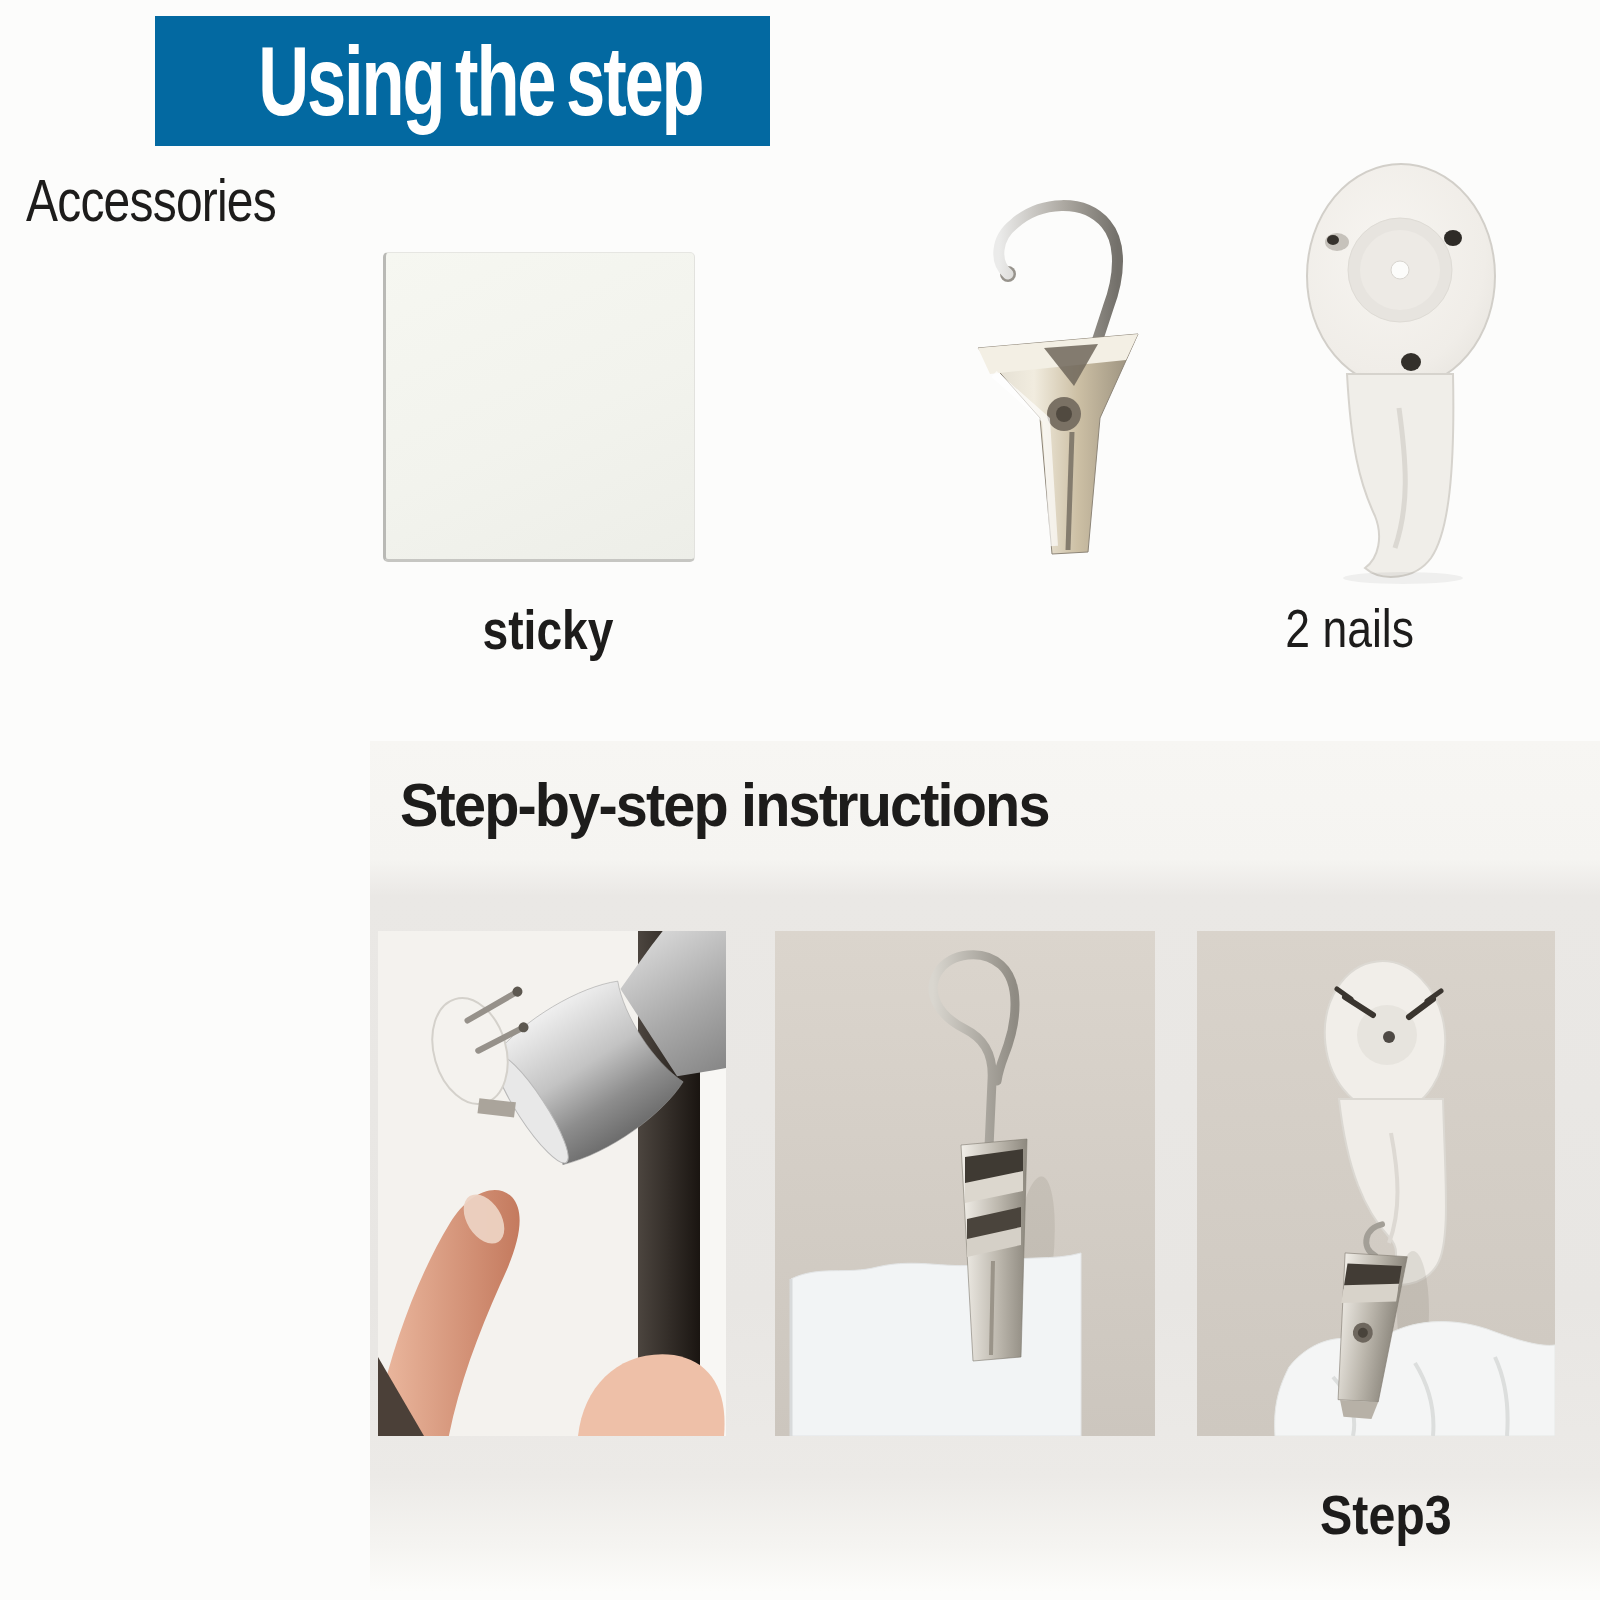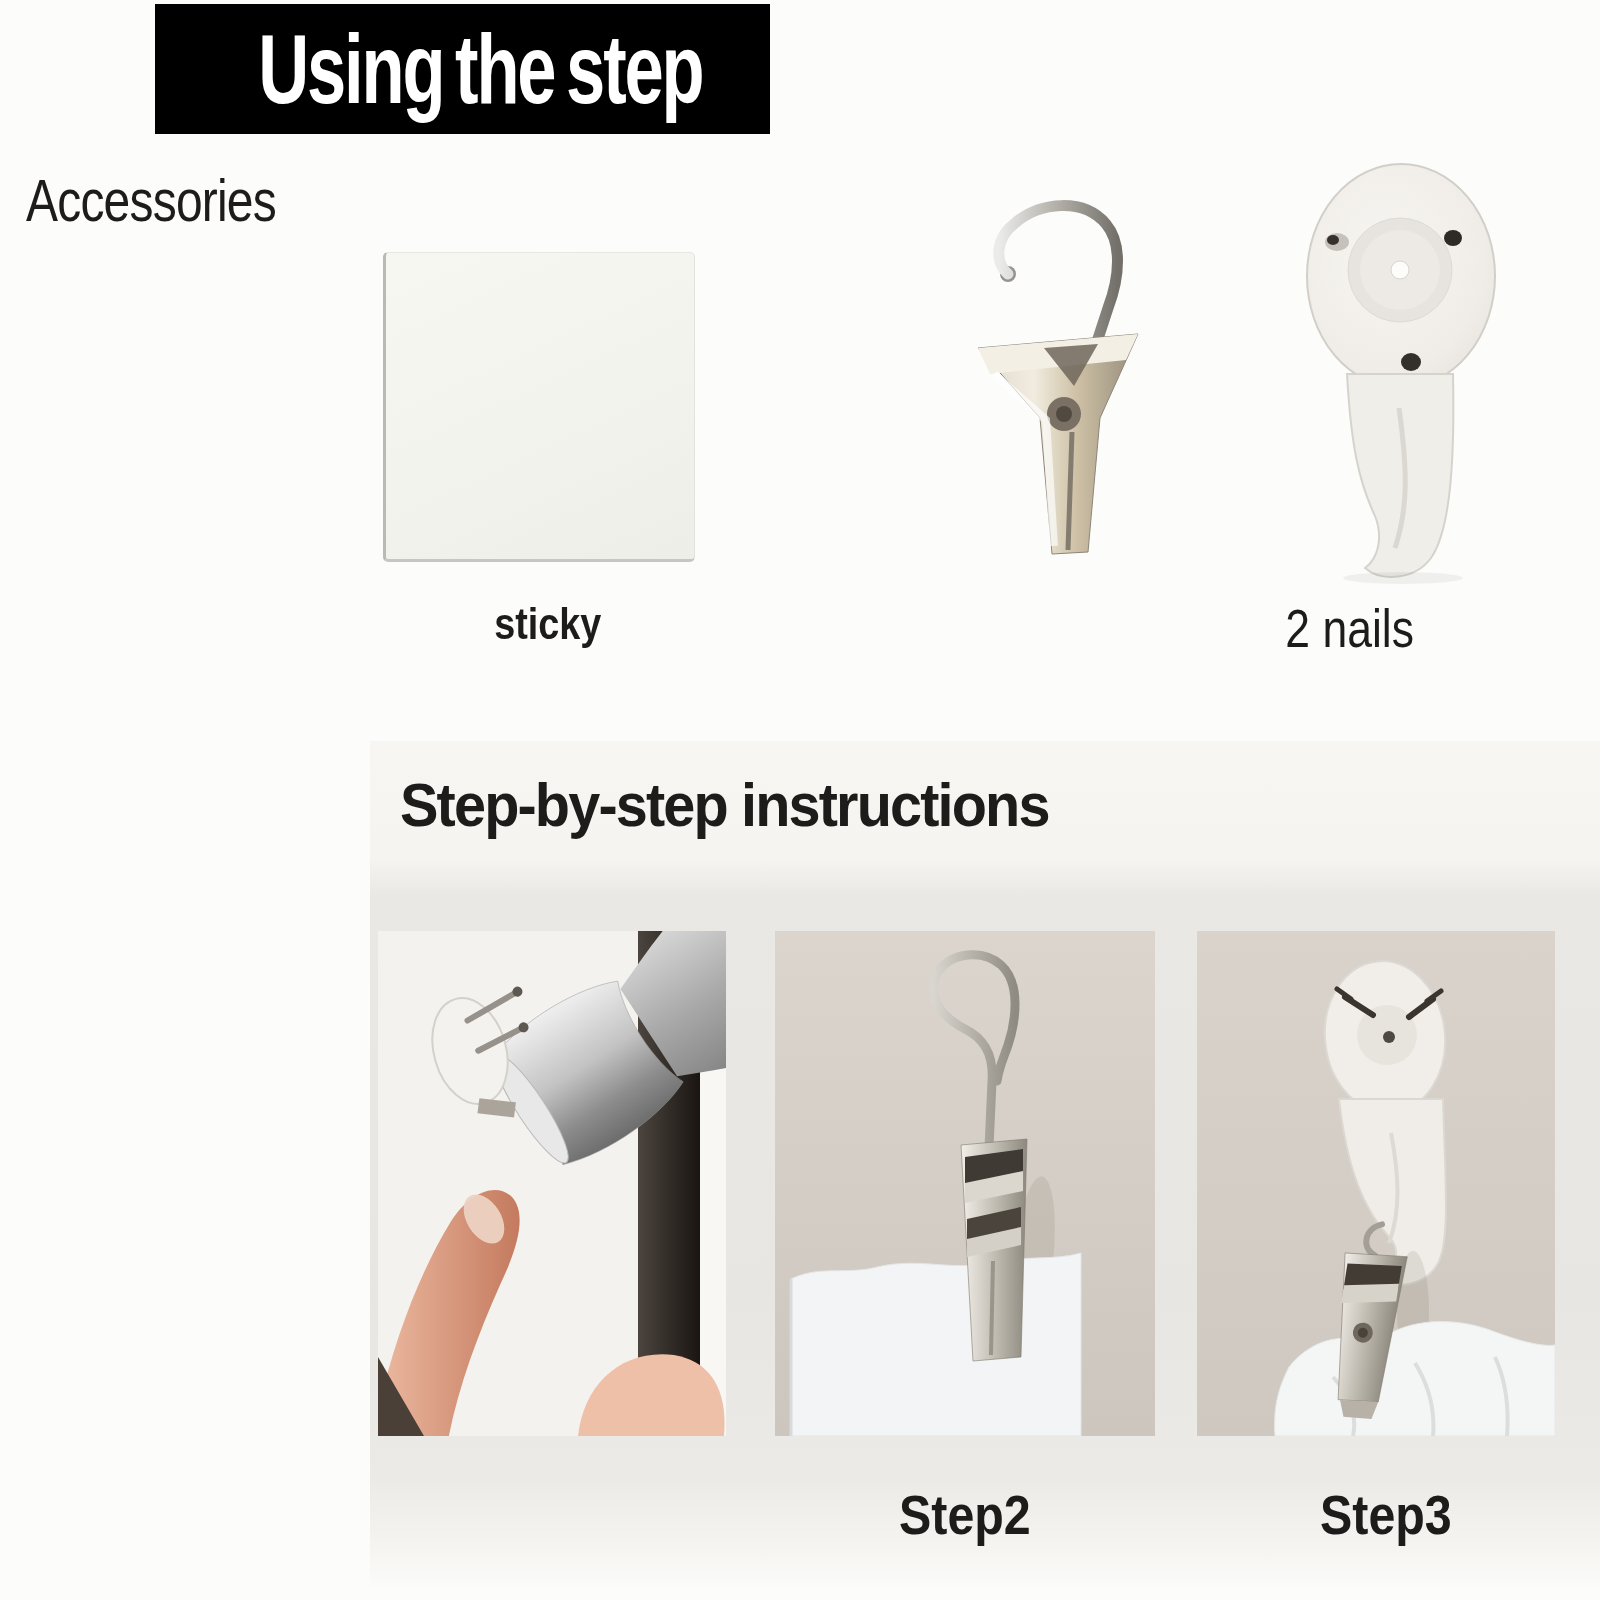--- a/index.html
+++ b/index.html
@@ -3,22 +3,22 @@
 <meta charset="utf-8">
 <style>
   html,body { margin:0; padding:0; background:#ffffff; }
   .page {
     position:relative; width:1600px; height:1600px;
     background:#fcfcfb; overflow:hidden;
     font-family:"Liberation Sans", sans-serif; color:#1d1c1b;
   }
   
   .banner {
-    position:absolute; left:155px; top:4px; width:615px; height:130px;
-    background:#000000; display:flex; align-items:center; justify-content:center;
+    position:absolute; left:155px; top:16px; width:615px; height:130px;
+    background:#0369a1; display:flex; align-items:center; justify-content:center;
   }
   .banner-text {
     color:#ffffff; font-weight:700; font-size:98px; line-height:128px;
     white-space:nowrap; letter-spacing:-3px; word-spacing:-8px;
     transform:scaleX(.72) translateX(4%); transform-origin:center;
   }
   
   .accessories-label {
     position:absolute; left:26px; top:166px; font-size:60px; font-weight:500;
     letter-spacing:-1px; white-space:nowrap;
@@ -30,21 +30,21 @@
     border-left:3px solid #b9b9b5; border-bottom:3px solid #c6c6c2;
     border-top:1px solid #e6e6e2; border-right:1px solid #e2e2de;
     border-radius:5px;
   }
   .acc-svg { position:absolute; }
   .svg-hanger { left:948px; top:156px; width:244px; height:404px; }
   .svg-nail   { left:1283px; top:150px; width:242px; height:436px; }
 
   .acc-label { position:absolute; top:598px; text-align:center; white-space:nowrap; }
   .acc-label > span { display:inline-block; transform:scaleX(.84); transform-origin:center; }
-  .lbl-sticky  { left:448px;  width:200px; font-size:45px; font-weight:700; }
+  .lbl-sticky  { left:448px;  width:200px; font-size:55px; font-weight:700; }
   .lbl-hangers { left:890px;  width:300px; font-size:53px; font-weight:500; }
   .lbl-nails   { left:1200px; width:300px; font-size:53px; font-weight:500; }
 
   
   .panel {
     position:absolute; left:370px; top:741px; width:1230px; height:850px;
     background:linear-gradient(180deg,#f7f6f3 0px,#f5f4f1 118px,#eae8e5 155px,
                #e8e6e3 560px,#eceae7 735px,#f5f4f1 805px,#fcfcfa 850px);
   }
   .panel-heading {
@@ -248,21 +248,18 @@
           <path d="M26,10 L88,4 L82,152 L42,156 Z" fill="url(#p3metal)" stroke="#827d73" stroke-width=".6"></path>
           <path d="M30,20 L84,14 L84,38 L30,46 Z" fill="#423c35"></path>
           <path d="M30,42 L84,32 L84,50 L30,60 Z" fill="#d8d3ca"></path>
           <circle cx="56" cy="86" r="10" fill="#6e675e"></circle>
           <circle cx="56" cy="86" r="5" fill="#49433b"></circle>
           <path d="M44,156 L82,152 L78,170 L50,172 Z" fill="#b7b1a7"></path>
         </g>
       </svg>
     </div>
 
-    <div class="step-label step-2">
-      <span>Step2</span>
-    </div>
     <div class="step-label step-3">
       <span>Step3</span>
     </div>
   </div>
 
 </div>
 
 </body></html>

